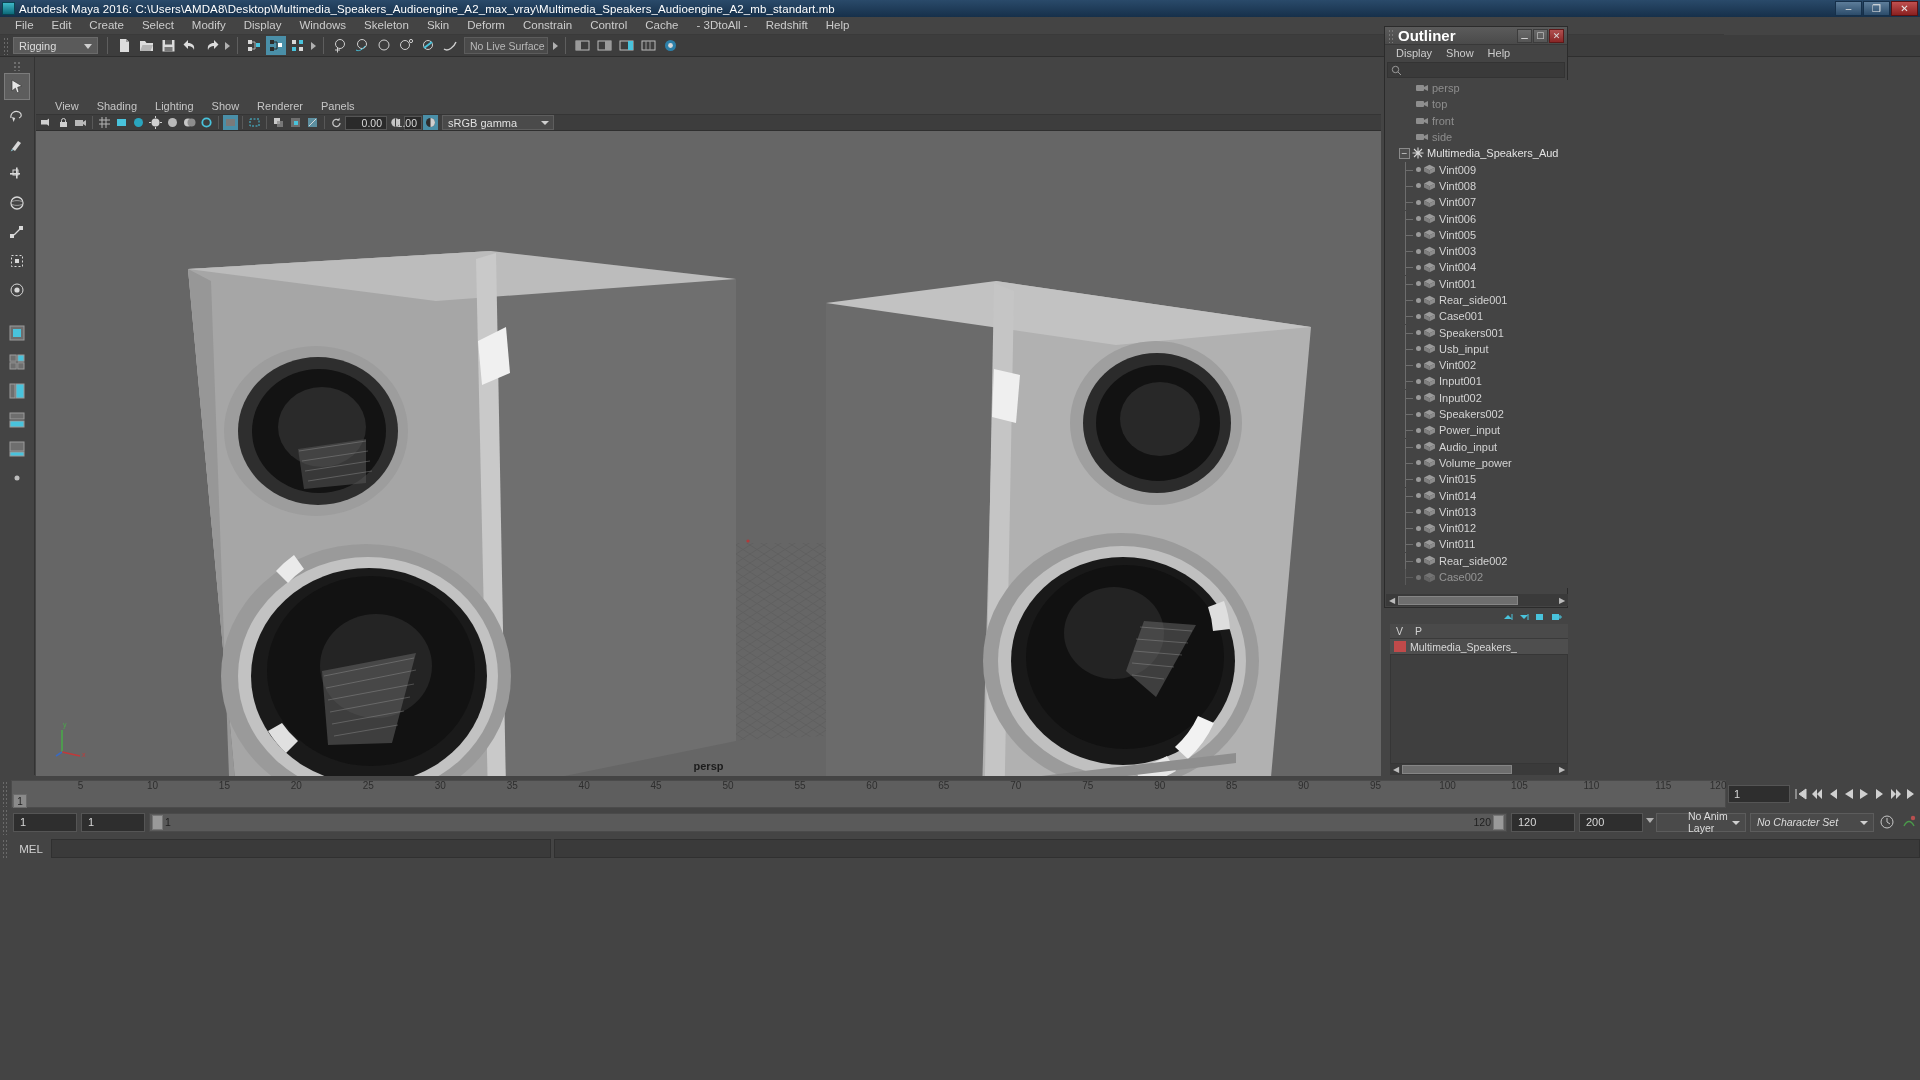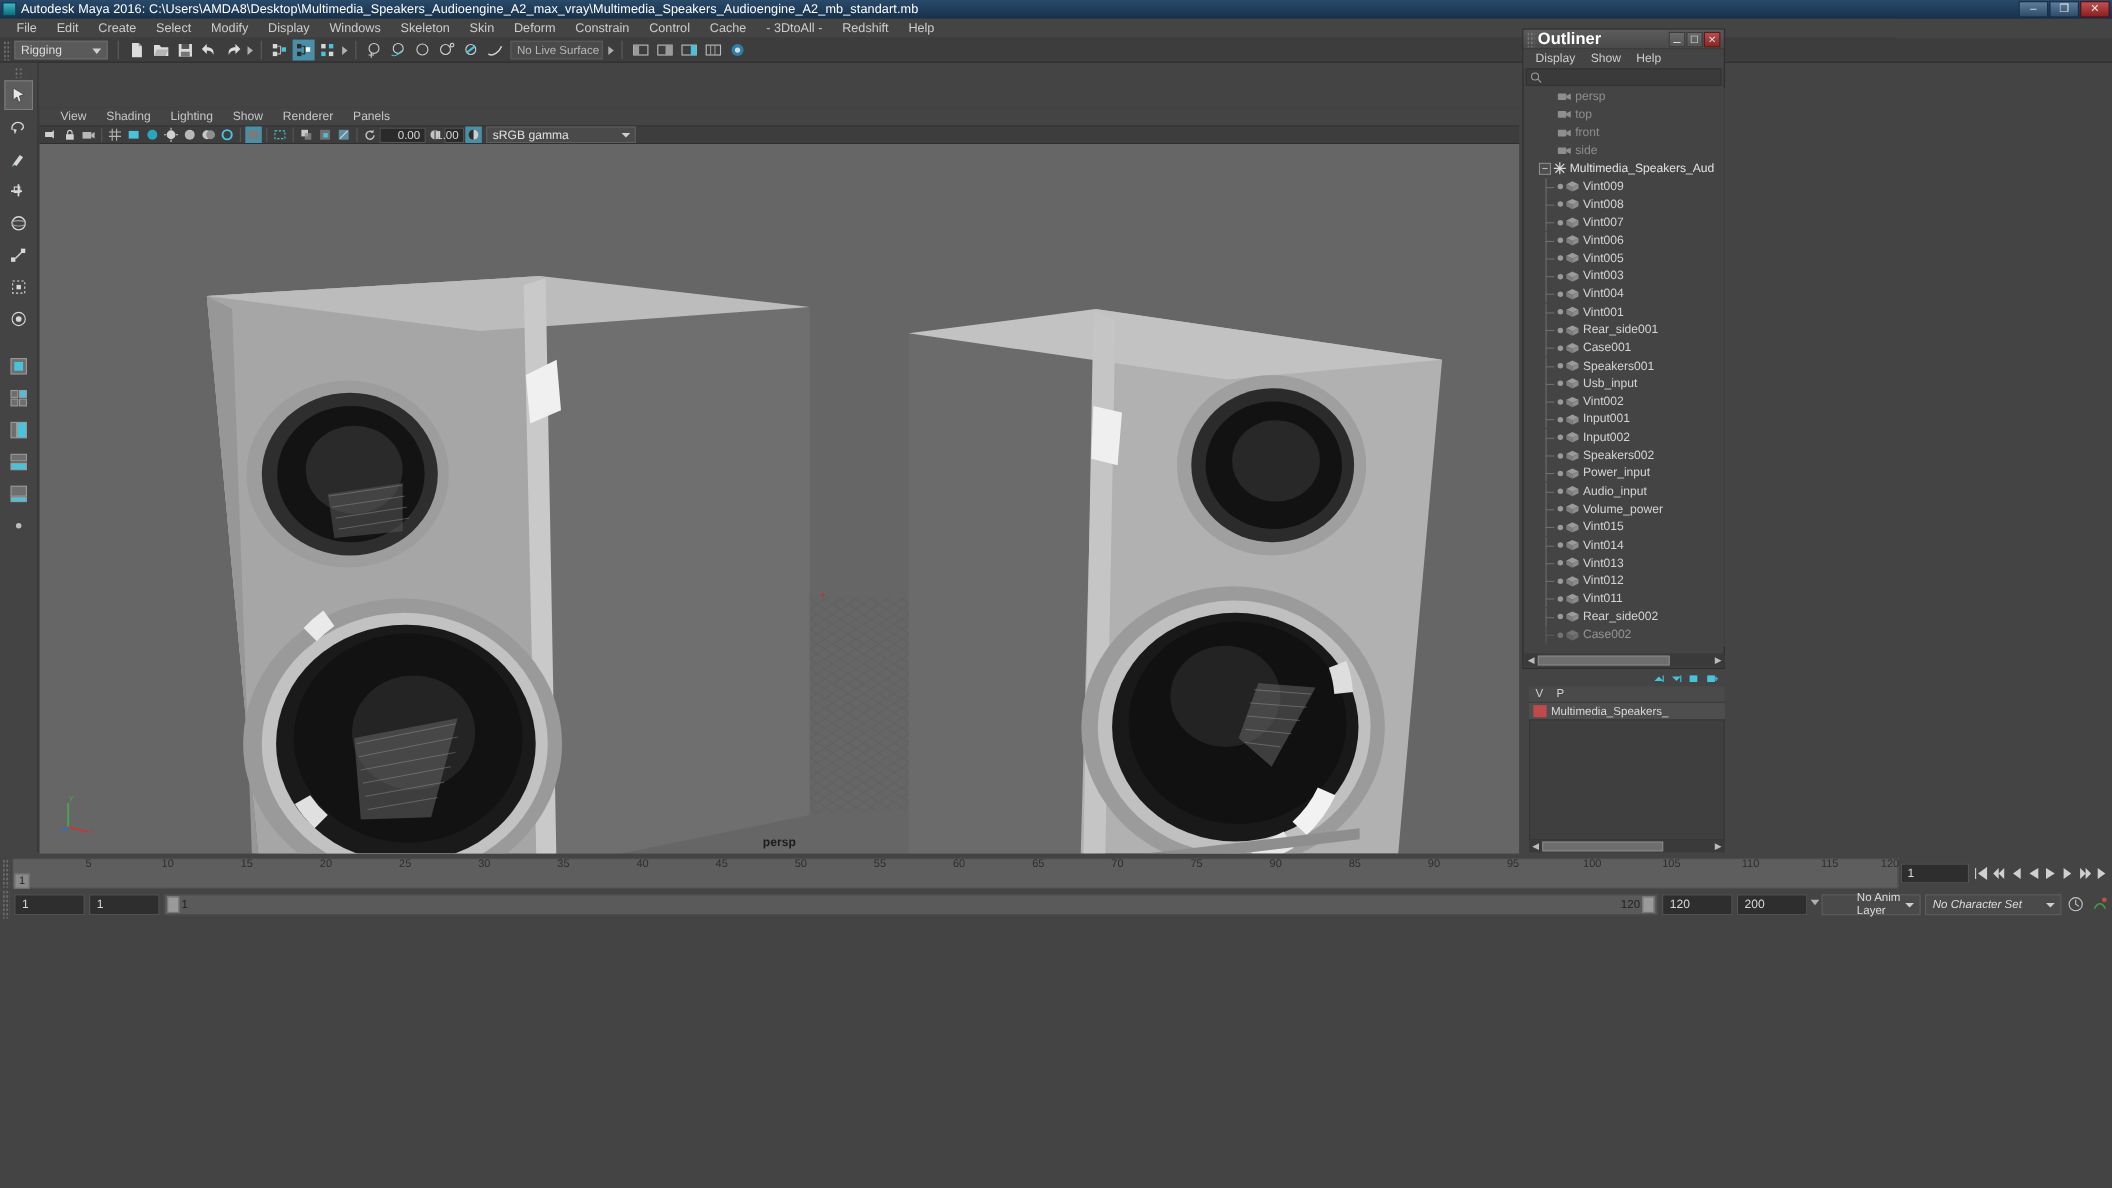--- a/index.html
+++ b/index.html
@@ -34,21 +34,21 @@
     background:linear-gradient(#5d7d9a,#2c4c6a);
     border:1px solid #16304a;
     display:flex; align-items:center; justify-content:center;
     color:#e8e8e8; font-size:10px; line-height:1;
   }
   .tb-btn.close { background:linear-gradient(#c05050,#8a2020); border-color:#5a1010; margin-right:2px; }
 
   
   .menubar {
     position:absolute; left:0; top:17px; width:1724px; height:18px;
-    background:#444444; display:flex; align-items:center; padding-left:6px;
+    background:#444444; display:flex; align-items:flex-end; padding-left:6px;
     border-bottom:1px solid #3a3a3a;
   }
   .menu-item { color:#cccccc; font-size:11.5px; padding:0 9px; line-height:18px; white-space:nowrap; }
 
   
   .statusline {
     position:absolute; left:0; top:35px; width:1920px; height:22px;
     background:#3d3d3d; display:flex; align-items:center;
     border-bottom:1px solid #2e2e2e;
   }
@@ -110,21 +110,21 @@
   }
   .vbtn { width:15px; height:15px; margin:0 1px; display:flex; align-items:center; justify-content:center; flex:0 0 auto; }
   .vbtn.on { background:#4a8fa8; }
   .vsep { width:1px; height:13px; background:#585858; margin:0 3px; flex:0 0 auto; }
   .vfield {
     height:14px; background:#2a2a2a; border:1px solid #555; color:#d8d8d8;
     font-size:10.5px; padding:0 4px; display:flex; align-items:center;
     justify-content:flex-end; flex:0 0 auto;
   }
   .gamma-select {
-    height:15px; width:136px; background:#4a4a4a; border:1px solid #5e5e5e;
+    height:15px; width:112px; background:#4a4a4a; border:1px solid #5e5e5e;
     color:#e0e0e0; font-size:11px; display:flex; align-items:center;
     padding-left:5px; position:relative; margin-left:3px; flex:0 0 auto;
   }
   .gamma-select .arr { position:absolute; right:4px; top:5px;
     border-left:4px solid transparent; border-right:4px solid transparent;
     border-top:4px solid #cfcfcf; }
 
   
   .viewport { position:relative; width:1345px; height:645px; background:#666666; overflow:hidden; }
   .vp-label {
@@ -1266,15 +1266,21 @@
         </svg>
     </div>
     <div class="rg-icon">
       <svg width="16" height="16" viewBox="0 0 16 16">
           <path d="M3 12c3-6 7-6 10 0" stroke="#4a9a4a" fill="none" stroke-width="1.4"></path>
           <circle cx="12" cy="4" r="2.2" fill="#b85050"></circle>
         </svg>
     </div>
   </div>
 
+  <div class="melline">
+    <div class="ts-grip" style="height:20px"></div>
+    <div class="mel-label">MEL</div>
+    <div class="mel-input" style="width:500px;"></div>
+    <div class="mel-out"></div>
+  </div>
 
 
 </div>
 
 </body></html>

